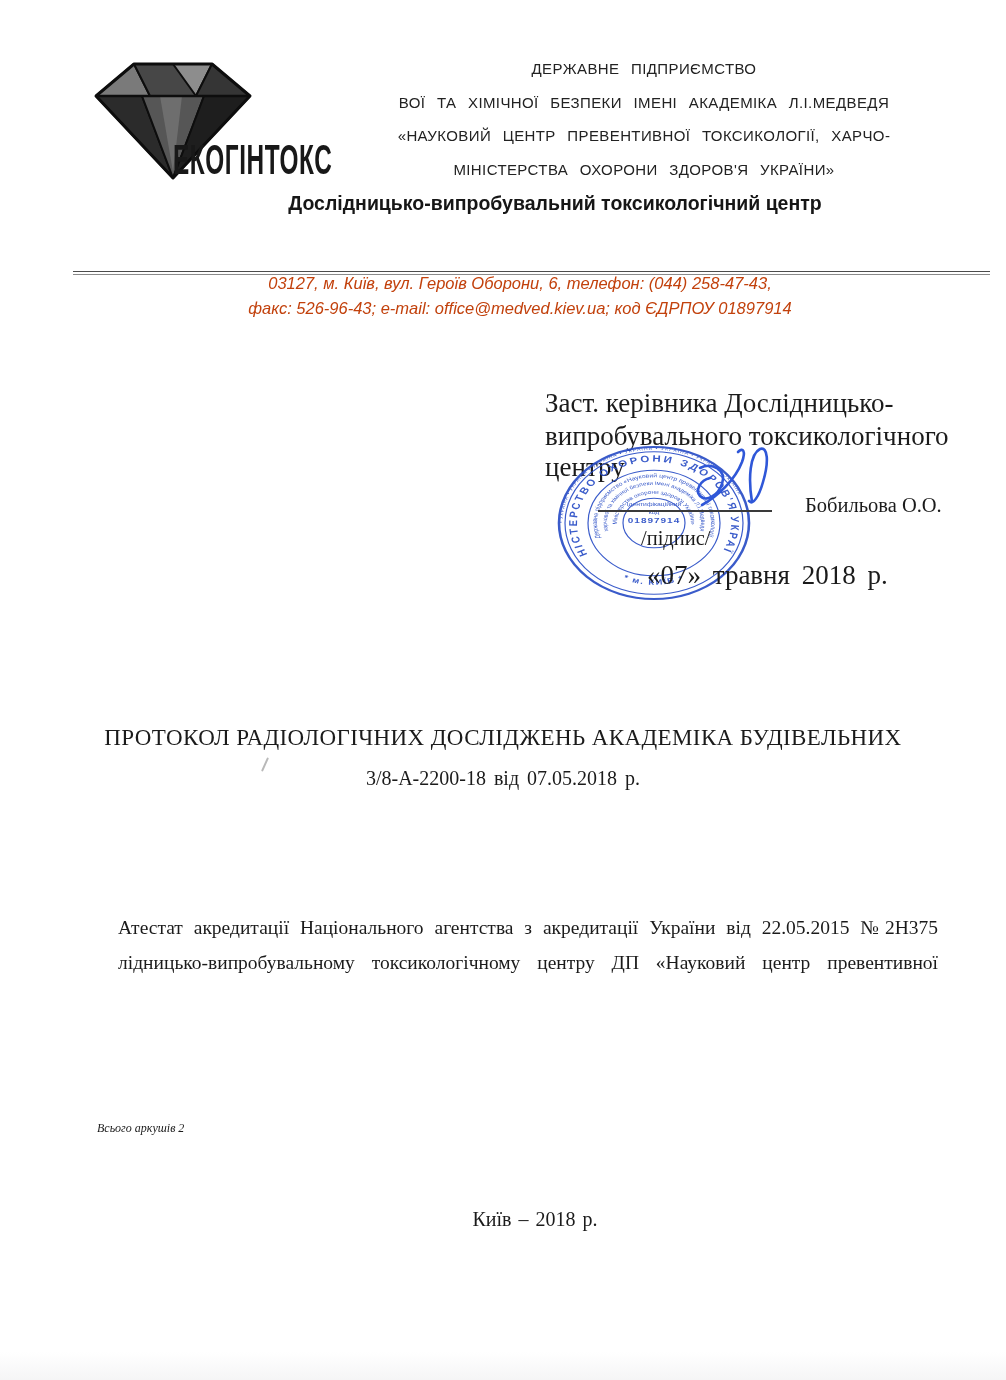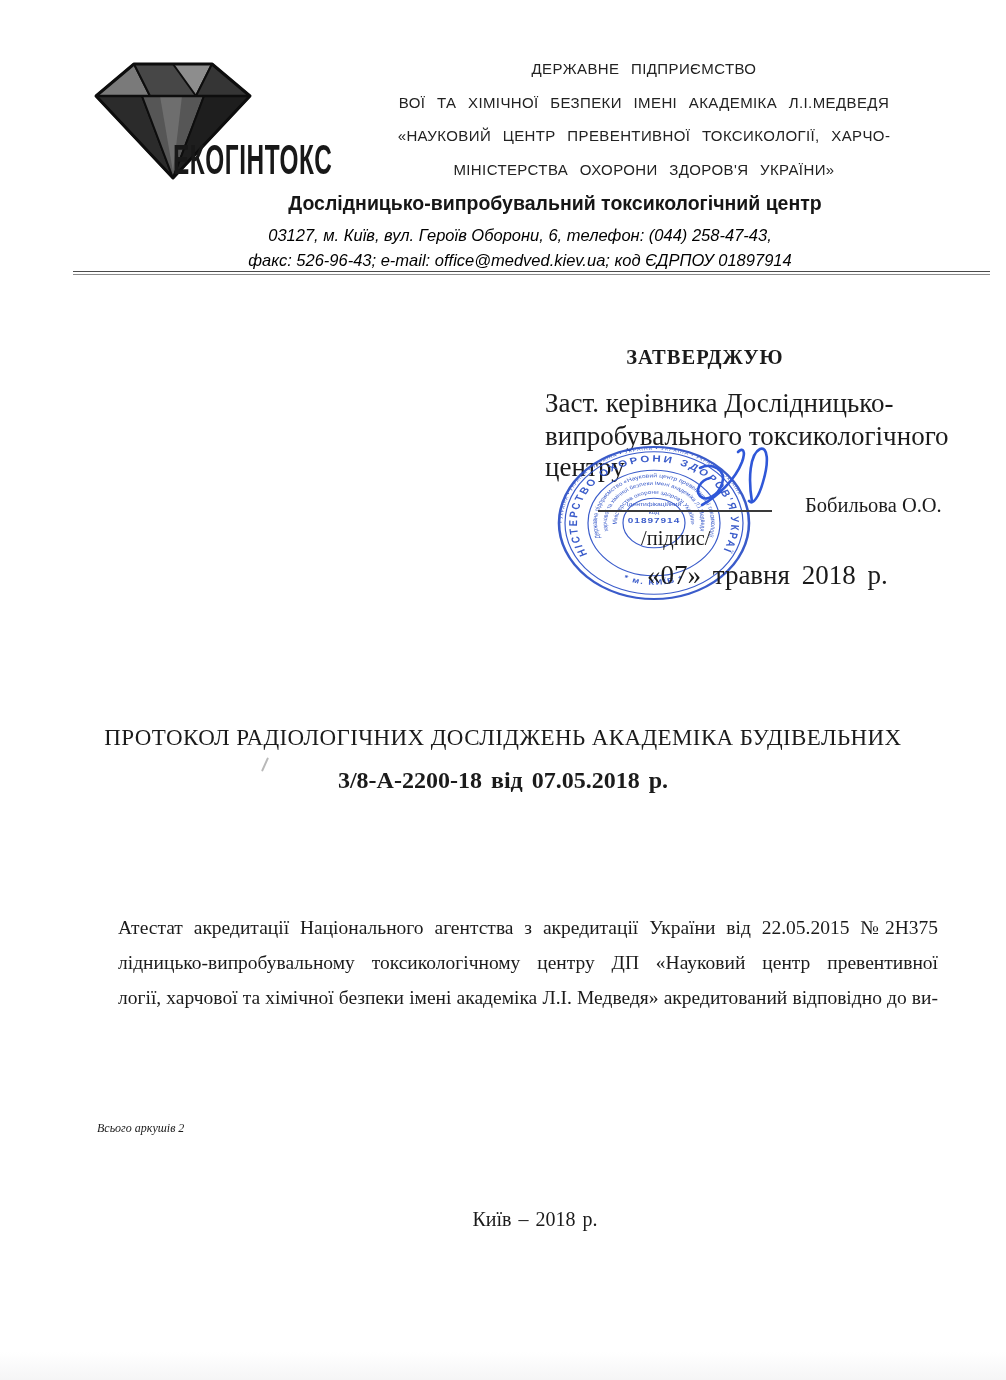--- a/index.html
+++ b/index.html
@@ -22,21 +22,21 @@
     color:#222;
   }
   .division{
     left:55px;top:192px;width:1000px;text-align:center;
     font-family:"Liberation Sans","DejaVu Sans",sans-serif;
     font-weight:bold;font-size:19.5px;color:#161616;
   }
   .addr{
     left:70px;width:900px;text-align:center;
     font-family:"Liberation Sans","DejaVu Sans",sans-serif;
-    font-style:italic;font-size:16.5px;color:#000000;
+    font-style:italic;font-size:16.5px;color:#c2410c;margin-top:48px;
   }
   .addr1{top:226px;}
   .addr2{top:251px;}
   .rule{
     left:73px;top:271px;width:917px;height:2px;
     border-top:1px solid #4c4c4c;border-bottom:1px solid #8a8a8a;
   }
   .logo-word{
     left:173px;top:136px;
     font-family:"Liberation Sans","DejaVu Sans",sans-serif;
@@ -50,21 +50,21 @@
   .role1{left:545px;top:388px;font-size:27px;}
   .role2{left:545px;top:421px;font-size:27px;}
   .signer{left:805px;top:494px;font-size:20.5px;z-index:6;}
   .sig-caption{left:641px;top:527px;font-size:20.5px;z-index:6;}
   .appr-date{left:647px;top:560px;font-size:27px;word-spacing:5px;z-index:6;}
   .sig-line{left:598px;top:510px;width:174px;height:1.5px;background:#3a3a3a;z-index:5;}
   
   .title-main{left:20px;top:725px;width:966px;text-align:center;
     font-size:23px;letter-spacing:.4px;white-space:nowrap;}
   .title-ref{left:20px;top:767px;width:966px;text-align:center;
-    font-size:24px;word-spacing:3px;font-weight:bold;}
+    font-size:20px;word-spacing:3px;}
   
   .accr{left:118px;top:910px;width:820px;font-size:19.5px;}
   .accr .ln{height:35px;line-height:35px;white-space:nowrap;}
   .accr .just{text-align:justify;text-align-last:justify;white-space:normal;
     height:35px;overflow:hidden;}
   
   .sheets{left:97px;top:1121px;font-size:12px;font-style:italic;}
   .city{left:20px;top:1208px;width:1030px;text-align:center;font-size:20px;word-spacing:2px;}
   .bottom-band{left:0;bottom:0;width:1006px;height:28px;
     background:linear-gradient(#ffffff,#f5f5f6);}
@@ -101,21 +101,20 @@
     <div>ВОЇ  ТА  ХІМІЧНОЇ  БЕЗПЕКИ ІМЕНІ  АКАДЕМІКА  Л.І.МЕДВЕДЯ</div>
     <div>«НАУКОВИЙ  ЦЕНТР  ПРЕВЕНТИВНОЇ  ТОКСИКОЛОГІЇ, ХАРЧО-</div>
     <div>МІНІСТЕРСТВА  ОХОРОНИ  ЗДОРОВ'Я  УКРАЇНИ»</div>
   </div>
 
   <div class="abs division">Дослідницько-випробувальний токсикологічний центр</div>
   <div class="abs addr addr1">03127,  м. Київ, вул. Героїв Оборони, 6, телефон: (044) 258-47-43,</div>
   <div class="abs addr addr2">факс: 526-96-43; e-mail: office@medved.kiev.ua; код  ЄДРПОУ  01897914</div>
   <div class="abs rule"></div>
 
-  <div class="abs approve">ЗАТВЕРДЖУЮ</div>
   <div class="abs role1">Заст. керівника Дослідницько-</div>
   <div class="abs role2">випробувального токсикологічного центру</div>
 
   <svg class="abs" style="left:545px;top:432px;z-index:3;" width="218" height="182" viewBox="0 0 218 182">
     <defs>
       <path id="pTiny" d="M -91.5,0 A 91.5,91.5 0 1 1 91.5,0 A 91.5,91.5 0 1 1 -91.5,0"></path>
       <path id="pMain" d="M -66,40 A 77,77 0 1 1 66,40"></path>
       <path id="pBot" d="M -52,57 A 77,77 0 0 0 52,57"></path>
       <path id="pIn1" d="M -49,29 A 57,57 0 1 1 49,29"></path>
       <path id="pIn2" d="M -40,24 A 47,47 0 1 1 40,24"></path>
@@ -163,20 +162,19 @@
   <div class="abs sig-caption">/підпис/</div>
   <div class="abs appr-date">«07»  травня  2018 р.</div>
 
   <div class="abs title-main">ПРОТОКОЛ РАДІОЛОГІЧНИХ ДОСЛІДЖЕНЬ АКАДЕМІКА БУДІВЕЛЬНИХ</div>
   <div class="abs title-ref">3/8-А-2200-18 від  07.05.2018 р.</div>
   <div class="abs artifact"></div>
 
   <div class="abs accr">
     <div class="ln just">Атестат акредитації Національного агентства з акредитації України від 22.05.2015 №2Н375 виданий Дос-</div>
     <div class="ln just">лідницько-випробувальному токсикологічному центру ДП  «Науковий  центр  превентивної  токсико-</div>
-    <div class="ln just">логії,  харчової  та хімічної  безпеки  імені  академіка Л.І. Медведя»  акредитований відповідно до ви-</div>
   </div>
 
   <div class="abs sheets">Всього аркушів 2</div>
   <div class="abs city">Київ – 2018 р.</div>
   <div class="abs bottom-band"></div>
 
 </div>
 
 </body></html>

